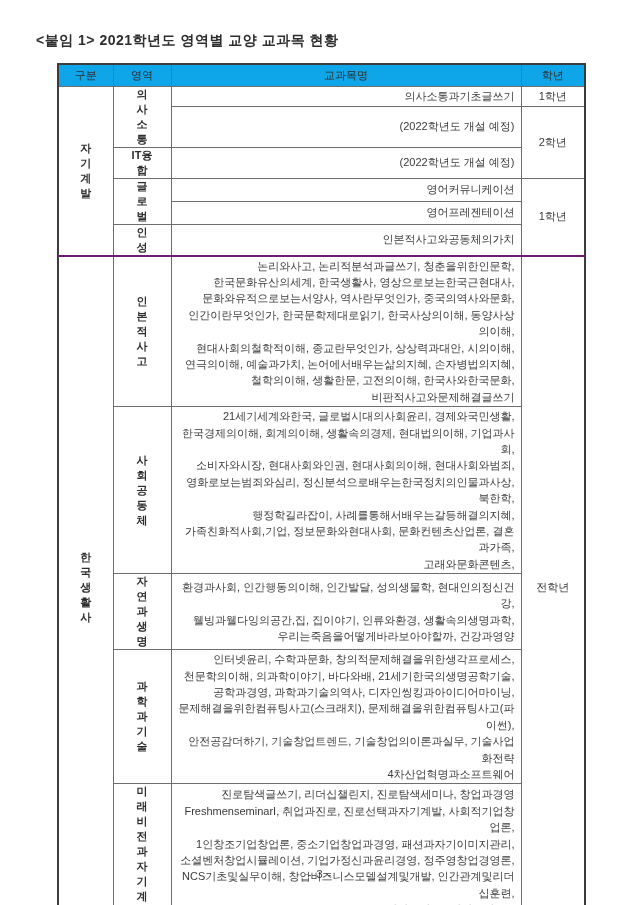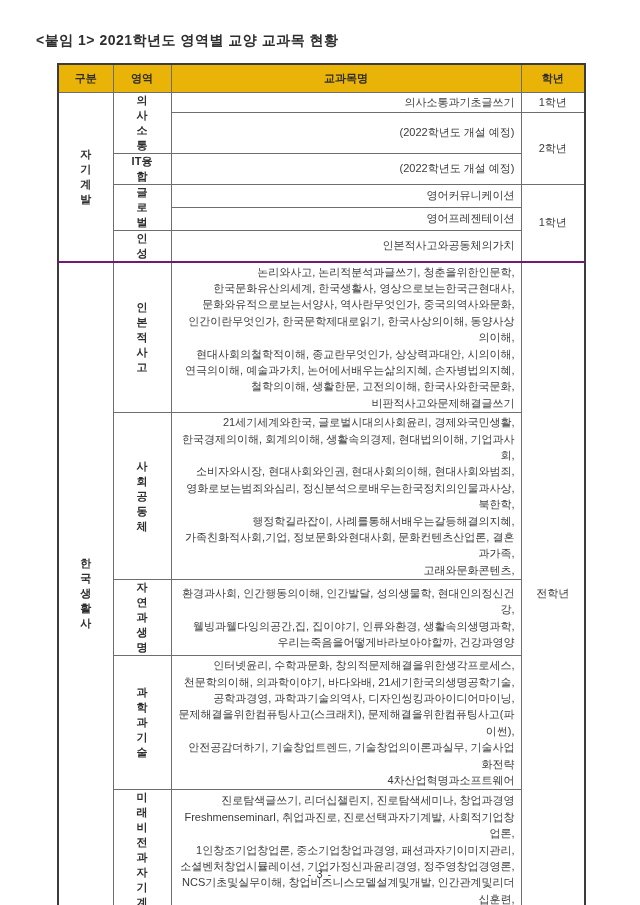--- a/index.html
+++ b/index.html
@@ -23,23 +23,23 @@
     table-layout: fixed;
     border: 2px solid #3c3c3c;
   }
   th, td {
     border: 1px solid #6e6e6e;
     font-size: 11px;
     overflow: hidden;
     color: #3a3a3a;
   }
   th {
-    background: #eab308;
-    height: 28px;
-    font-weight: bold;
+    background: #0ea5e9;
+    height: 22px;
+    font-weight: normal;
     text-align: center;
     color: #2e2e2e;
   }
   td.cat, td.area {
     text-align: center;
     vertical-align: middle;
     font-weight: bold;
     white-space: pre-line;
     line-height: 15px;
     color: #2e2e2e;

